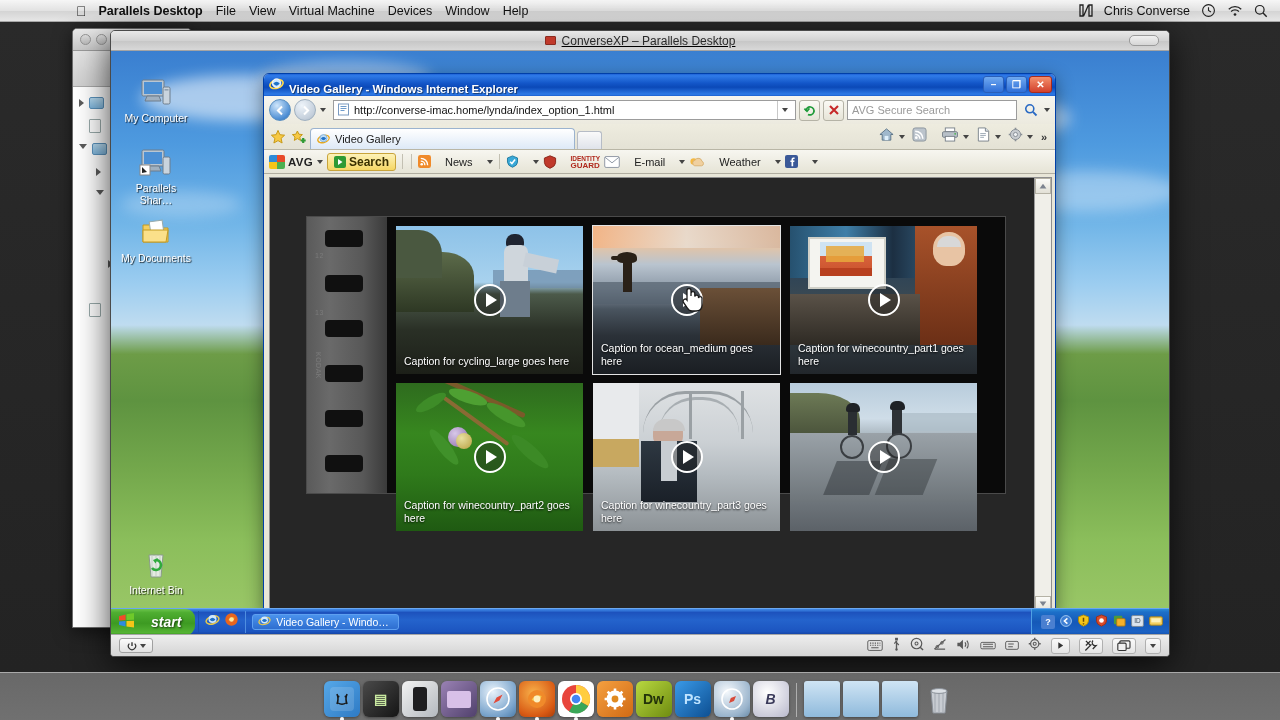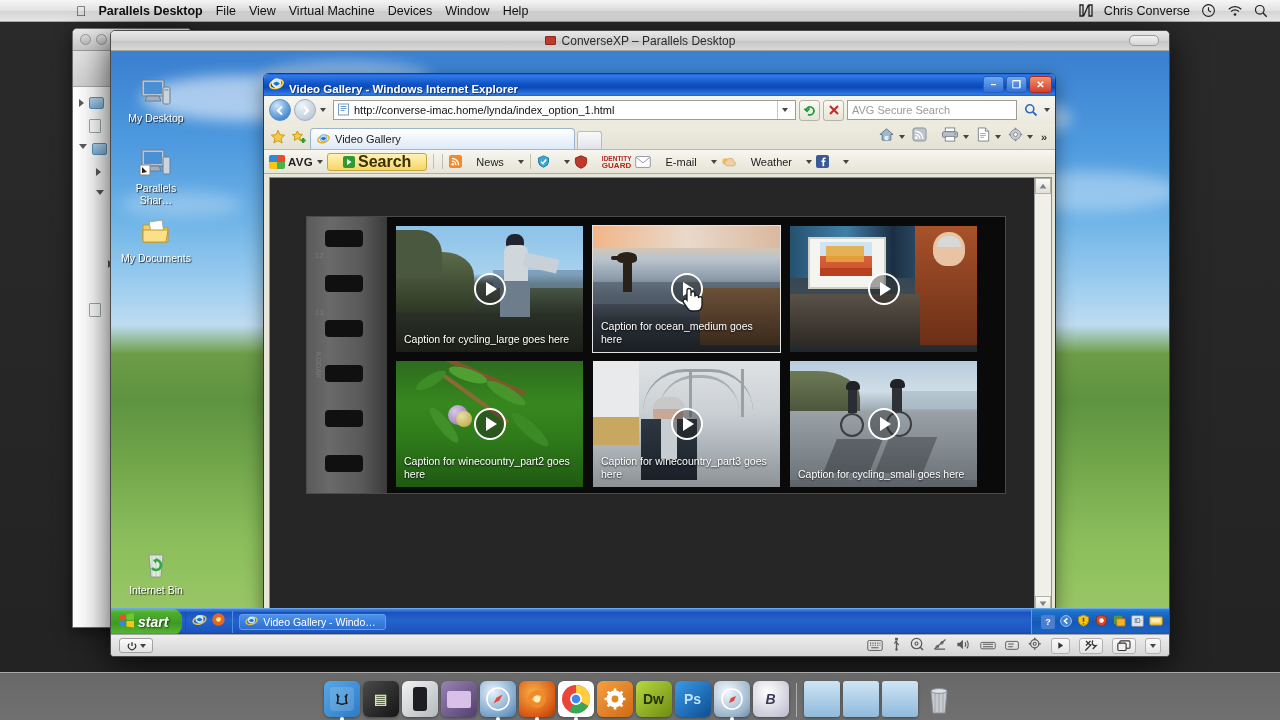--- a/index.html
+++ b/index.html
@@ -53,20 +53,21 @@
   .fldr { width: 15px; height: 12px; border-radius: 2px;
     background: linear-gradient(to bottom,#b5d9ef,#7fb6dd); border: 1px solid #5b93bd; }
   .docicon { width: 12px; height: 14px; background: #fff; border: 1px solid #9aa; border-radius: 1px; }
 
   
   .vm-win {
     position: absolute; left: 110px; top: 30px; width: 1060px; height: 627px;
     background: #d8d8d8; border: 1px solid #4a4a4a; border-radius: 5px 5px 4px 4px;
     box-shadow: 0 8px 34px rgba(0,0,0,.75);
     overflow: hidden;
+    text-decoration: underline;
   }
   .vm-titlebar {
     height: 20px;
     background: linear-gradient(to bottom,#e8e8e8 0%,#d2d2d2 50%,#c6c6c6 51%,#d8d8d8 100%);
     border-bottom: 1px solid #a4a4a4;
     display: flex; align-items: center; justify-content: center; gap: 6px;
     font-size: 12px; color: #2a2a2a; position: relative;
   }
   .vm-mini-screen { width: 11px; height: 9px; background: #c0392b; border: 1px solid #8b2a1f; border-radius: 1px; }
   .vm-title-btn { position: absolute; right: 10px; width: 30px; height: 11px;
@@ -135,23 +136,23 @@
     border-radius: 3px 3px 0 0; background: linear-gradient(to bottom,#fafafa,#dfe3ea); margin-bottom: 0; }
   .ie-tb-right { margin-left: auto; display: flex; align-items: center; gap: 4px; padding-right: 4px; margin-bottom: 3px; }
 
   .avg-bar { height: 24px; display: flex; align-items: center; gap: 4px; padding: 0 5px;
     background: linear-gradient(to bottom,#f7f6f0,#e6e4d6); border-bottom: 1px solid #b0ada0; font-size: 11px; color: #222; }
   .avg-logo { display: flex; align-items: center; gap: 3px; }
   .avg-sq { width: 16px; height: 14px; border-radius: 2px; overflow: hidden; display: grid;
     grid-template-columns: 1fr 1fr; grid-template-rows: 1fr 1fr; }
   .avg-search { width: 218px; height: 18px; background: #fff; border: 1px solid #9a9a9a;
     display: flex; align-items: center; gap: 3px; padding: 0 3px; color: #a0a0a0; font-size: 10.5px; }
-  .avg-go { height: 18px; padding: 0 15px; border: 1px solid #c8a43c; border-radius: 3px;
+  .avg-go { height: 18px; padding: 0 6px; border: 1px solid #c8a43c; border-radius: 3px;
     background: linear-gradient(to bottom,#fdf2b8,#f6d765); display: flex; align-items: center; gap: 3px;
-    font-size: 16px; font-weight: bold; color: #3a3000; justify-content: space-between; }
+    font-size: 12px; font-weight: bold; color: #3a3000; justify-content: space-between; }
   .avg-item { display: flex; align-items: center; gap: 14px; white-space: nowrap; }
   .avg-sep { width: 1px; height: 15px; background: #c3c0b2; margin: 0 2px; }
   .caret { width: 0; height: 0; border-left: 3px solid transparent; border-right: 3px solid transparent;
     border-top: 4px solid #444; }
 
   
   .ie-page { position: absolute; left: 0; right: 0; top: 0; bottom: 0; background: #262626; }
   .ie-content-wrap { position: absolute; left: 5px; top: 103px; width: 783px; height: 436px;
     background: #262626; border: 1px solid #8e8e8e; overflow: hidden; }
   .ie-scroll { position: absolute; right: 0; top: 0; width: 17px; height: 100%;
@@ -163,41 +164,41 @@
   
   .gallery-outer { position: absolute; left: 36px; top: 38px; width: 700px; height: 278px;
     background: #080808; border: 1px solid #4a4a4a; display: flex; }
   .filmstrip { width: 80px; height: 100%;
     background: linear-gradient(to right,#5a5a5a 0%,#6a6a6a 28%,#585858 70%,#3a3a3a 100%);
     position: relative; }
   .fs-hole { position: absolute; left: 18px; width: 38px; height: 17px; background: #101010; border-radius: 4px; }
   .fs-txt { position: absolute; left: 8px; font-size: 7px; color: #7b7b7b; letter-spacing: .5px; }
   .gal-grid { flex: 1; padding: 9px 0 0 9px; display: flex; flex-wrap: wrap; align-content: flex-start;
     gap: 9px 10px; background: #0a0a0a; }
-  .vthumb { width: 187px; height: 126px; position: relative; overflow: hidden; cursor: pointer; }
+  .vthumb { width: 187px; height: 148px; position: relative; overflow: hidden; cursor: pointer; }
   .vthumb.active { outline: 2px solid #e3e3e3; outline-offset: -1px; }
   .vthumb .cap { position: absolute; left: 0; bottom: 0; width: 100%; padding: 6px 7px 7px 8px;
     color: #fff; font-size: 10.5px; line-height: 12.5px; text-shadow: 0 1px 2px rgba(0,0,0,.9); }
   .playbtn { position: absolute; left: 50%; top: 50%; transform: translate(-50%,-50%);
     width: 32px; height: 32px; border-radius: 50%; border: 2px solid #fff;
     background: rgba(30,30,30,.38); display: flex; align-items: center; justify-content: center; }
   .playbtn::after { content: ""; width: 0; height: 0; margin-left: 3px;
     border-left: 11px solid #fff; border-top: 7px solid transparent; border-bottom: 7px solid transparent; }
 
   
   .art { position: absolute; inset: 0; }
   .cursor-hand { position: absolute; left: 88px; top: 58px; width: 22px; height: 28px; z-index: 9; }
 
   
   .xp-taskbar { position: absolute; left: 0; bottom: 0; width: 1058px; height: 26px;
     background: linear-gradient(to bottom,#3f8ae8 0%,#2e6fd4 8%,#1d52bd 14%,#2463cc 44%,#1c55c0 90%,#1646a8 100%);
     border-top: 1px solid #6ba7ef; display: flex; align-items: center; }
   .start-btn { height: 26px; padding: 0 14px 0 7px;
     background: linear-gradient(to bottom,#6cc44c 0%,#4fae31 14%,#3d9a22 55%,#55b434 92%,#2f8a18 100%);
-    border-radius: 0 9px 9px 0; display: flex; align-items: center; gap: 3px;
+    border-radius: 0 9px 9px 0; display: flex; align-items: center; gap: 16px;
     color: #fff; font-size: 14px; font-style: italic; font-weight: bold;
     text-shadow: 1px 1px 2px rgba(0,0,0,.6); }
   .ql { display: flex; align-items: center; gap: 4px; padding: 0 6px;
     border-left: 1px solid #1a4fb0; border-right: 1px solid #4f8ee0; height: 22px; margin-left: 3px; }
   .tb-task { height: 16px; margin-left: 6px; padding: 0 9px 0 5px; border-radius: 3px;
     background: linear-gradient(to bottom,#4a92ec,#2e6ed0); border: 1px solid #5fa0f0;
     display: flex; align-items: center; gap: 5px; color: #fff; font-size: 10.5px; }
   .tray { margin-left: auto; height: 26px; padding: 0 6px 0 9px; display: flex; align-items: center; gap: 5px;
     background: linear-gradient(to bottom,#2a8ad8 0%,#1d6fc8 12%,#1559b8 50%,#1b62c4 88%,#1450ae 100%);
     border-left: 1px solid #4fa0e4; }
@@ -338,21 +339,21 @@
       <div class="xp-icon" style="left:8px; top:26px;">
         <span class="glyph">
           <svg width="34" height="32" viewBox="0 0 34 32">
             <rect x="3" y="3" width="22" height="16" rx="1.5" fill="#b9c6d2" stroke="#6d7d8c"></rect>
             <rect x="5" y="5" width="18" height="12" fill="#4b8fd4"></rect>
             <path d="M8 19 L20 19 L22 24 L6 24 Z" fill="#9fb0c0" stroke="#6d7d8c"></path>
             <rect x="24" y="10" width="7" height="17" rx="1.5" fill="#c9d4de" stroke="#6d7d8c"></rect>
             <rect x="25.5" y="12" width="4" height="1.6" fill="#8fa0b0"></rect>
           </svg>
         </span>
-        <span>My Desktop</span>
+        <span>My Computer</span>
       </div>
 
       <div class="xp-icon" style="left:8px; top:96px;">
         <span class="glyph">
           <svg width="34" height="32" viewBox="0 0 34 32">
             <rect x="3" y="3" width="22" height="16" rx="1.5" fill="#b9c6d2" stroke="#6d7d8c"></rect>
             <rect x="5" y="5" width="18" height="12" fill="#4b8fd4"></rect>
             <path d="M8 19 L20 19 L22 24 L6 24 Z" fill="#9fb0c0" stroke="#6d7d8c"></path>
             <rect x="24" y="10" width="7" height="17" rx="1.5" fill="#c9d4de" stroke="#6d7d8c"></rect>
             <rect x="1" y="18" width="10" height="10" fill="#fff" stroke="#888"></rect>
@@ -646,20 +647,21 @@
                   <div style="position:absolute;right:0;top:0;width:62px;height:119px;background:linear-gradient(to bottom,#a8522a,#6b2f16)"></div>
                   <div style="position:absolute;right:12px;top:6px;width:32px;height:34px;background:#e8c4a4;border-radius:48% 48% 42% 42%"></div>
                   <div style="position:absolute;right:16px;top:10px;width:24px;height:11px;background:#d8d8d8;border-radius:10px 10px 0 0"></div>
                   <div style="position:absolute;left:18px;top:11px;width:78px;height:52px;background:#f4f4f0;border:2px solid #d0d0c8"></div>
                   <div style="position:absolute;left:30px;top:16px;width:52px;height:34px;background:linear-gradient(to bottom,#cfe3f2 40%,#d8623a 42%,#c8502c)"></div>
                   <div style="position:absolute;left:36px;top:20px;width:38px;height:16px;background:#e8a83c;opacity:.85"></div>
                   <div style="position:absolute;left:30px;top:42px;width:52px;height:8px;background:#b8401f"></div>
                   <div style="position:absolute;left:0;top:68px;width:130px;height:51px;background:linear-gradient(to bottom,#5a5248,#2e2a24)"></div>
                 </div>
                 <div class="playbtn"></div>
+                <div class="cap">Caption for winecountry_part1 goes here</div>
               </div>
 
               <div class="vthumb">
                 <div class="art" style="background:linear-gradient(to bottom,#2e6b1e 0%,#37871f 34%,#2f7a1b 62%,#1f5a12 100%);">
                   <div style="position:absolute;left:14px;top:6px;width:120px;height:5px;background:#7a5a2a;transform:rotate(24deg);border-radius:3px"></div>
                   <div style="position:absolute;left:40px;top:36px;width:80px;height:4px;background:#8a6a34;transform:rotate(36deg);border-radius:3px"></div>
                   <div style="position:absolute;left:18px;top:14px;width:34px;height:11px;background:#3e8c28;border-radius:50%;transform:rotate(-30deg)"></div>
                   <div style="position:absolute;left:52px;top:8px;width:40px;height:12px;background:#4ea032;border-radius:50%;transform:rotate(18deg)"></div>
                   <div style="position:absolute;left:88px;top:26px;width:44px;height:12px;background:#46962c;border-radius:50%;transform:rotate(30deg)"></div>
                   <div style="position:absolute;left:110px;top:62px;width:48px;height:13px;background:#3c8a26;border-radius:50%;transform:rotate(42deg)"></div>
@@ -696,21 +698,20 @@
                   <div style="position:absolute;left:58px;top:26px;width:9px;height:26px;background:#2a2e32"></div>
                   <div style="position:absolute;left:56px;top:20px;width:14px;height:9px;background:#1f2226;border-radius:6px 6px 2px 2px"></div>
                   <div style="position:absolute;left:102px;top:24px;width:10px;height:28px;background:#2e3236"></div>
                   <div style="position:absolute;left:100px;top:18px;width:15px;height:9px;background:#1f2226;border-radius:6px 6px 2px 2px"></div>
                   <div style="position:absolute;left:50px;top:52px;width:24px;height:24px;border:2px solid #3a3e42;border-radius:50%"></div>
                   <div style="position:absolute;left:96px;top:50px;width:26px;height:26px;border:2px solid #3a3e42;border-radius:50%"></div>
                   <div style="position:absolute;left:40px;top:78px;width:46px;height:34px;background:rgba(40,44,48,.45);transform:skewX(-22deg)"></div>
                   <div style="position:absolute;left:92px;top:76px;width:48px;height:36px;background:rgba(40,44,48,.4);transform:skewX(-22deg)"></div>
                 </div>
                 <div class="playbtn"></div>
-                <div class="cap">Caption for cycling_small goes here</div>
               </div>
 
             </div>
           </div>
 
           <div class="ie-scroll">
             <div class="sc-btn">
               <svg width="8" height="6" viewBox="0 0 8 6">
                   <path d="M4 .8 L7.4 5.4 L.6 5.4 Z" fill="#7d8490"></path>
                 </svg>

